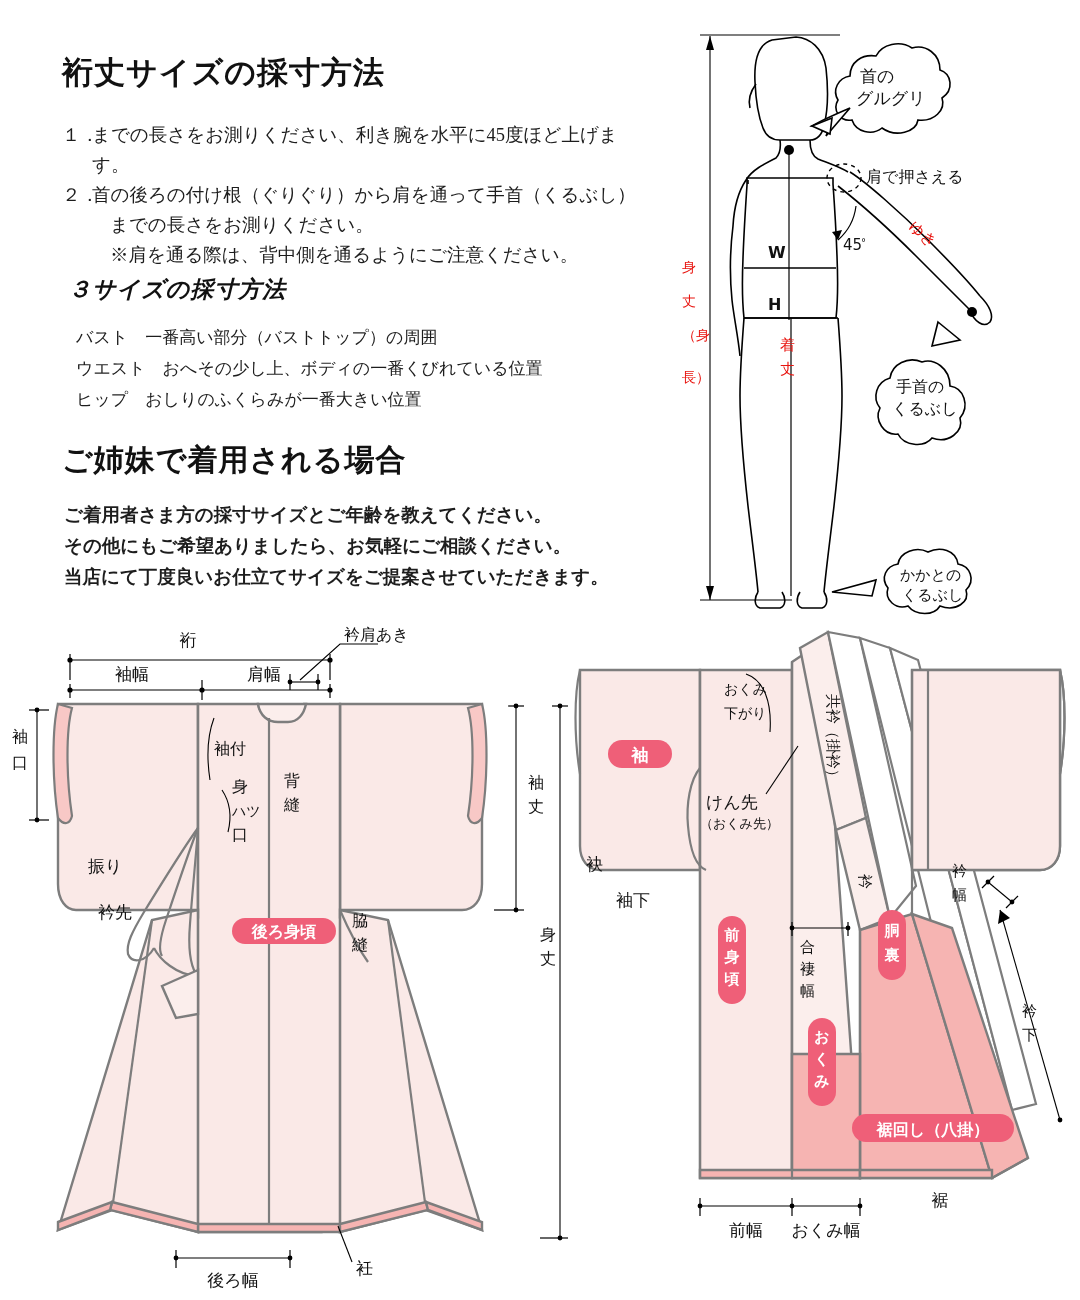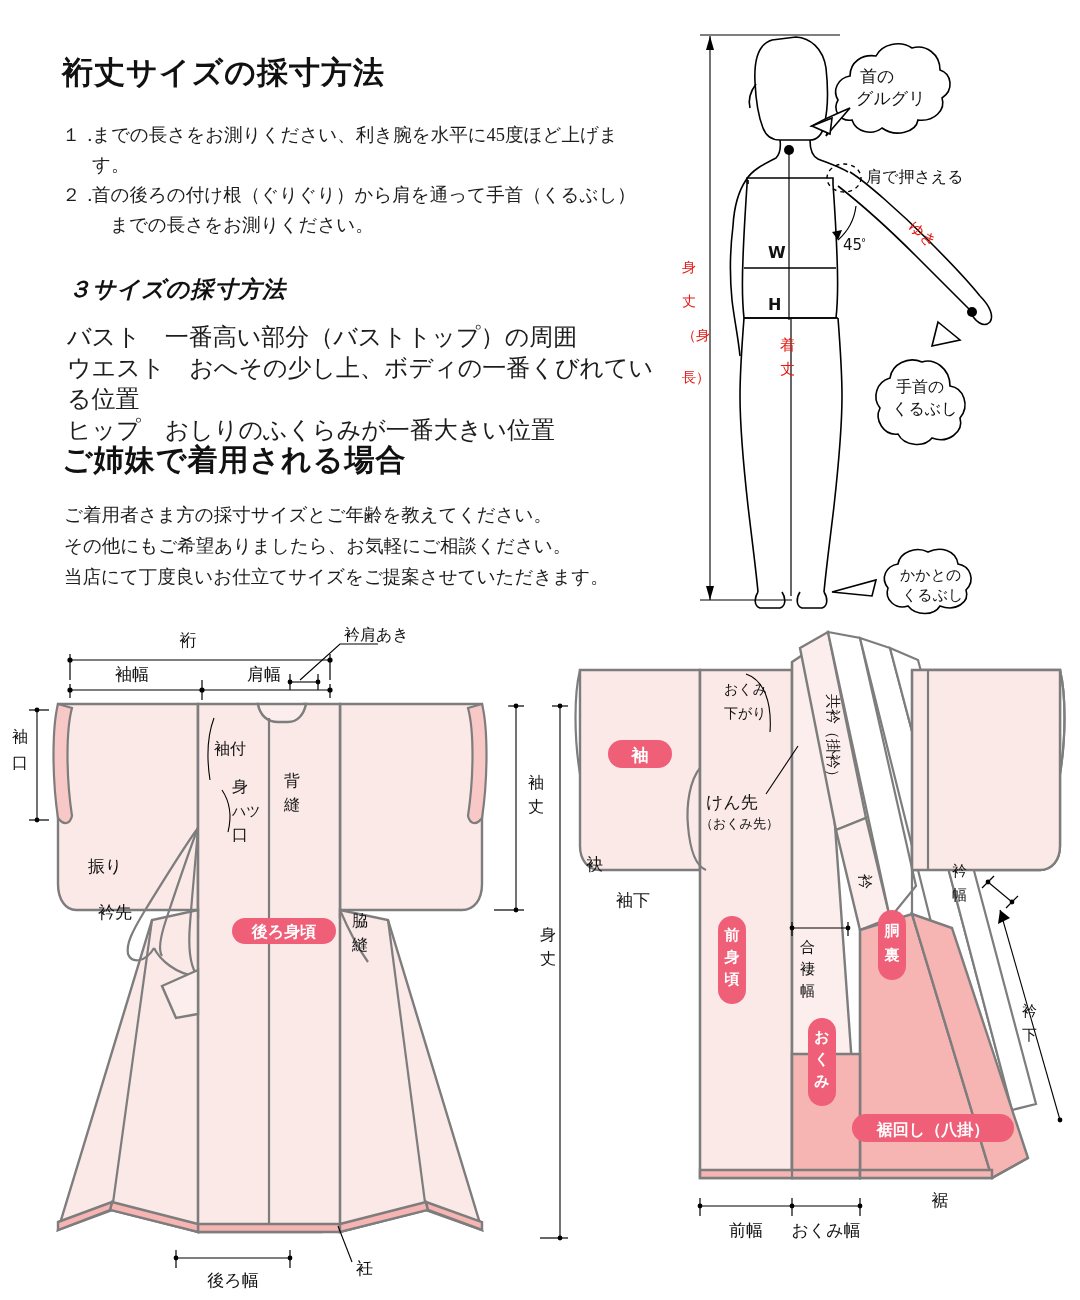--- a/index.html
+++ b/index.html
@@ -22,24 +22,24 @@
   }
 
   #t-h1{position:absolute;left:62px;top:52px;font-size:31px;}
   #t-list{position:absolute;left:62px;top:120px;width:590px;font-size:18.5px;line-height:30px;}
   #t-list .li{display:flex;}
   #t-list .num{width:30px;flex:0 0 30px;}
   #t-list .txt{flex:1;}
   #t-list .sub{margin-left:48px;}
 
   #t-h2{position:absolute;left:68px;top:274px;font-size:23px;font-style:italic;}
-  #t-3lines{position:absolute;left:67px;top:322px;width:590px;font-size:24px;line-height:31px;}
+  #t-3lines{position:absolute;left:76px;top:322px;width:590px;font-size:17px;line-height:31px;}
 
   #t-h3{position:absolute;left:62px;top:440px;font-size:30px;}
-  #t-note{position:absolute;left:64px;top:500px;width:590px;font-size:18.5px;line-height:31px;}
+  #t-note{position:absolute;left:64px;top:500px;width:590px;font-size:18.5px;line-height:31px;font-weight:bold;}
 
   
   svg{display:block;}
   .svgbox{position:absolute;}
   #bodyfig{left:660px;top:0px;}
   #kimono-back{left:0px;top:618px;}
   #kimono-front{left:560px;top:618px;}
 
   
   .ln{stroke:#000;stroke-width:1.6;fill:none;}
@@ -71,20 +71,21 @@
     <div id="t-list">
       <div class="li body-line">
         <span class="num">１．</span>
         <span class="txt">までの長さをお測りください、利き腕を水平に45度ほど上げます。</span>
       </div>
       <div class="li body-line">
         <span class="num">２．</span>
         <span class="txt">首の後ろの付け根（ぐりぐり）から肩を通って手首（くるぶし）</span>
       </div>
       <div class="body-line sub">までの長さをお測りください。</div>
+      <div class="body-line sub">※肩を通る際は、背中側を通るようにご注意ください。</div>
     </div>
 
     <div class="h1" id="t-h2">３サイズの採寸方法</div>
 
     <div id="t-3lines">
       <div class="body-line">バスト　一番高い部分（バストトップ）の周囲</div>
       <div class="body-line">ウエスト　おへその少し上、ボディの一番くびれている位置</div>
       <div class="body-line">ヒップ　おしりのふくらみが一番大きい位置</div>
     </div>
 

